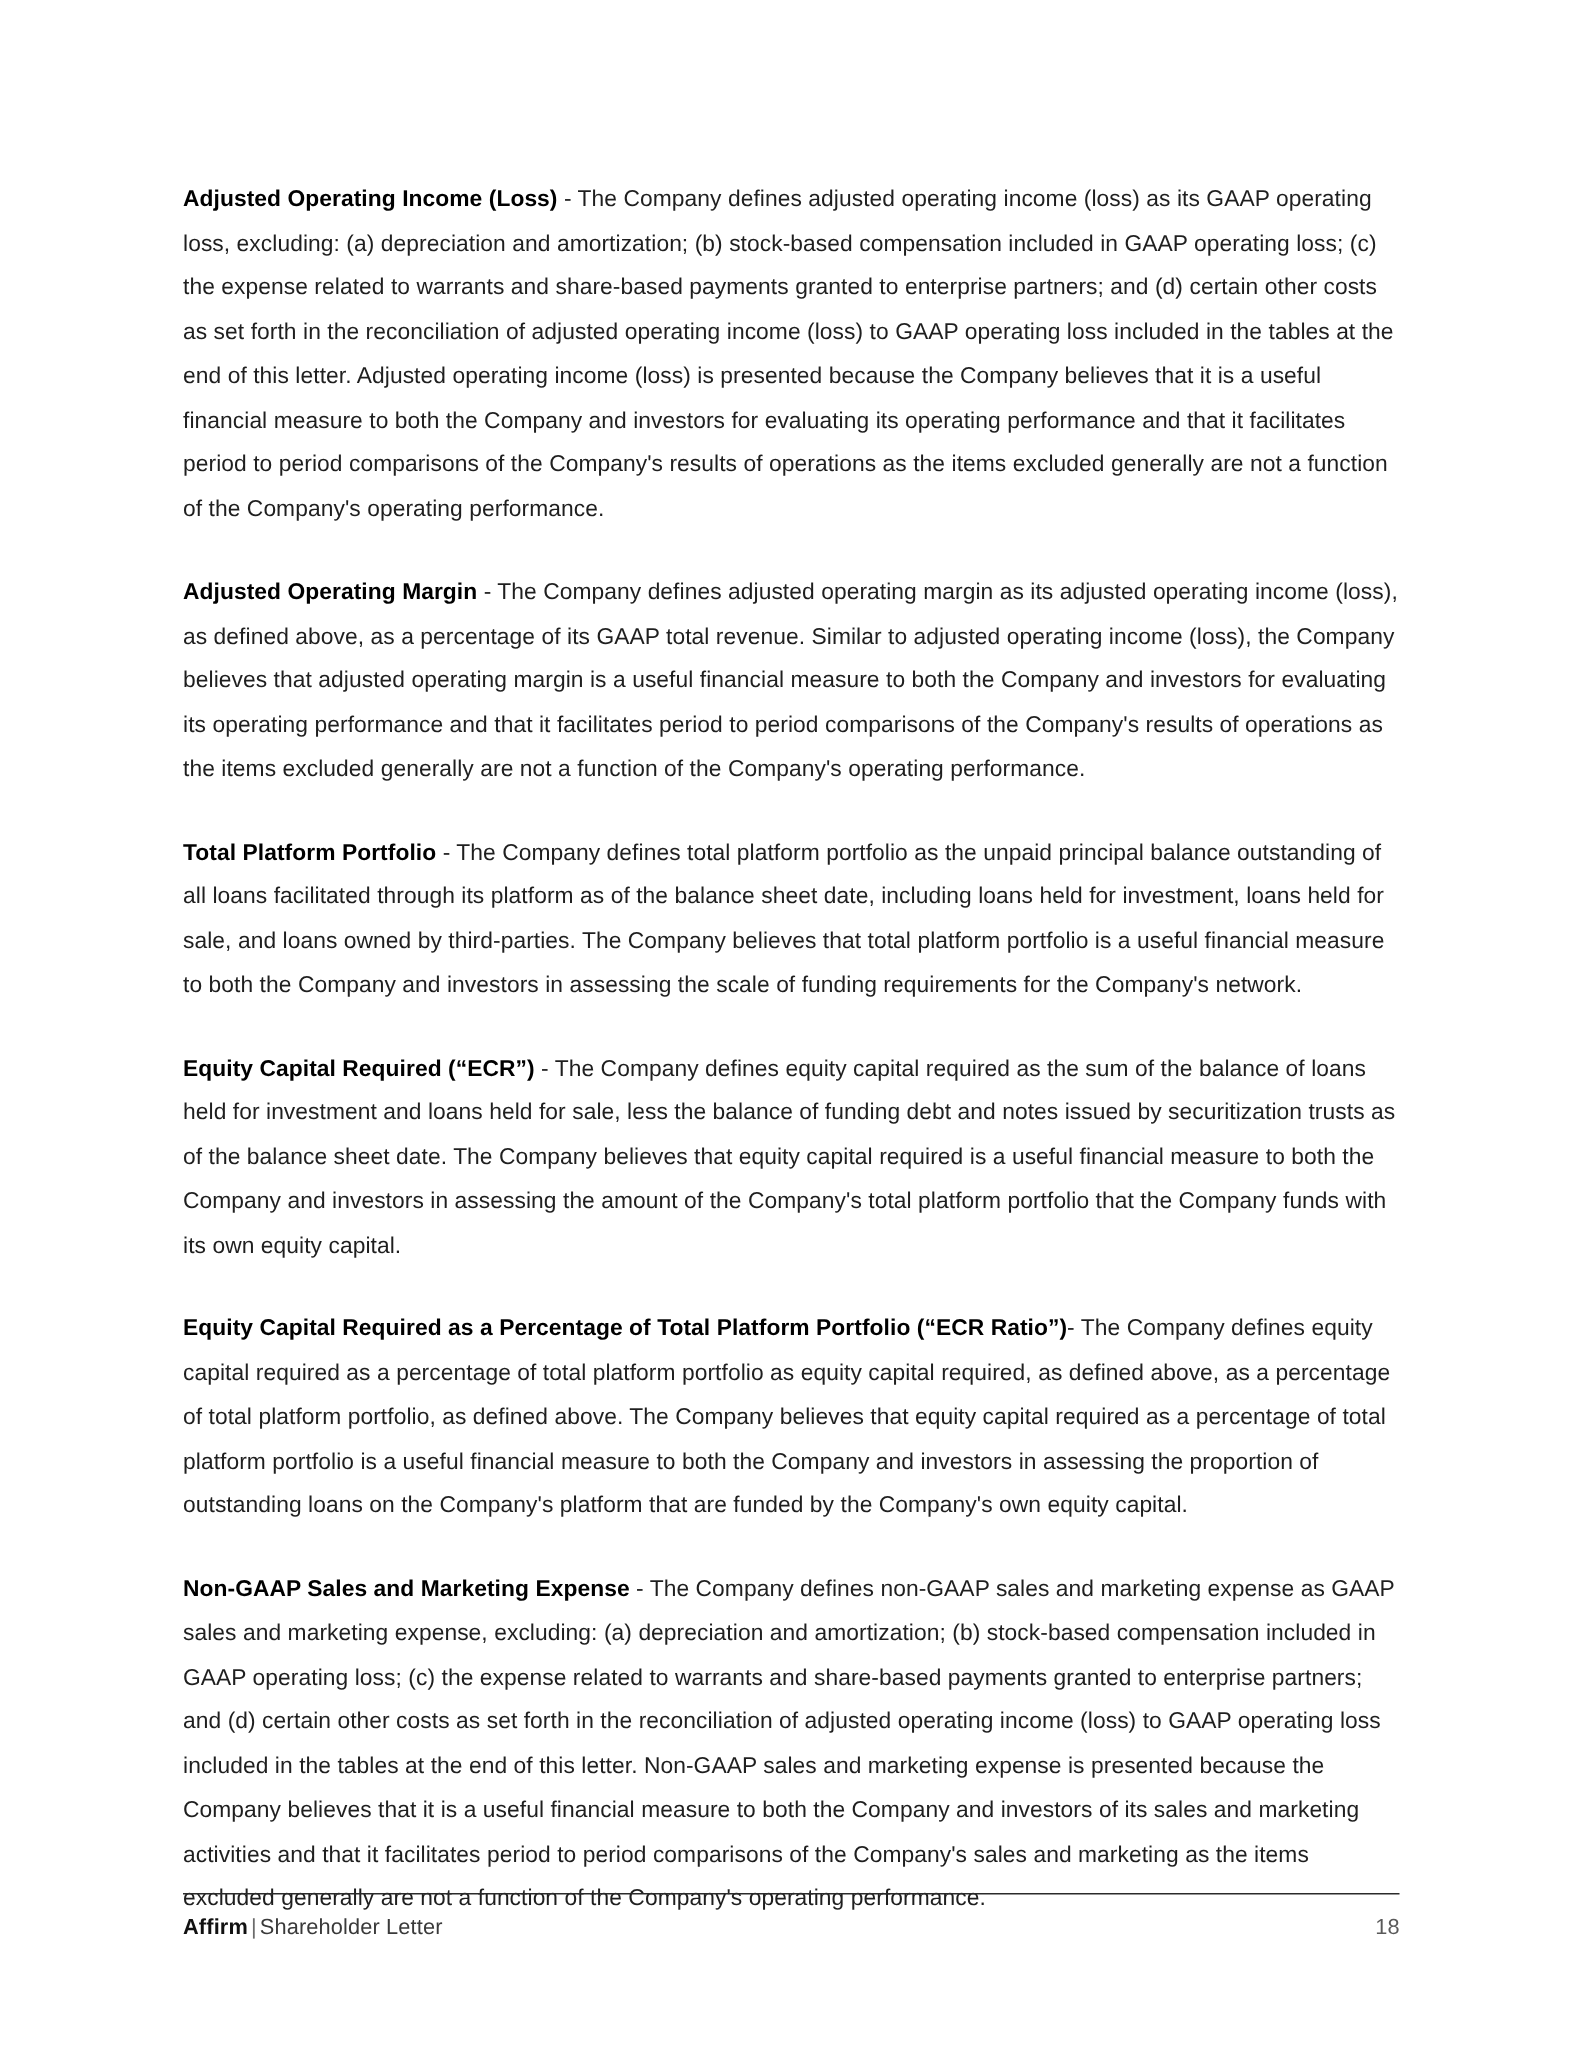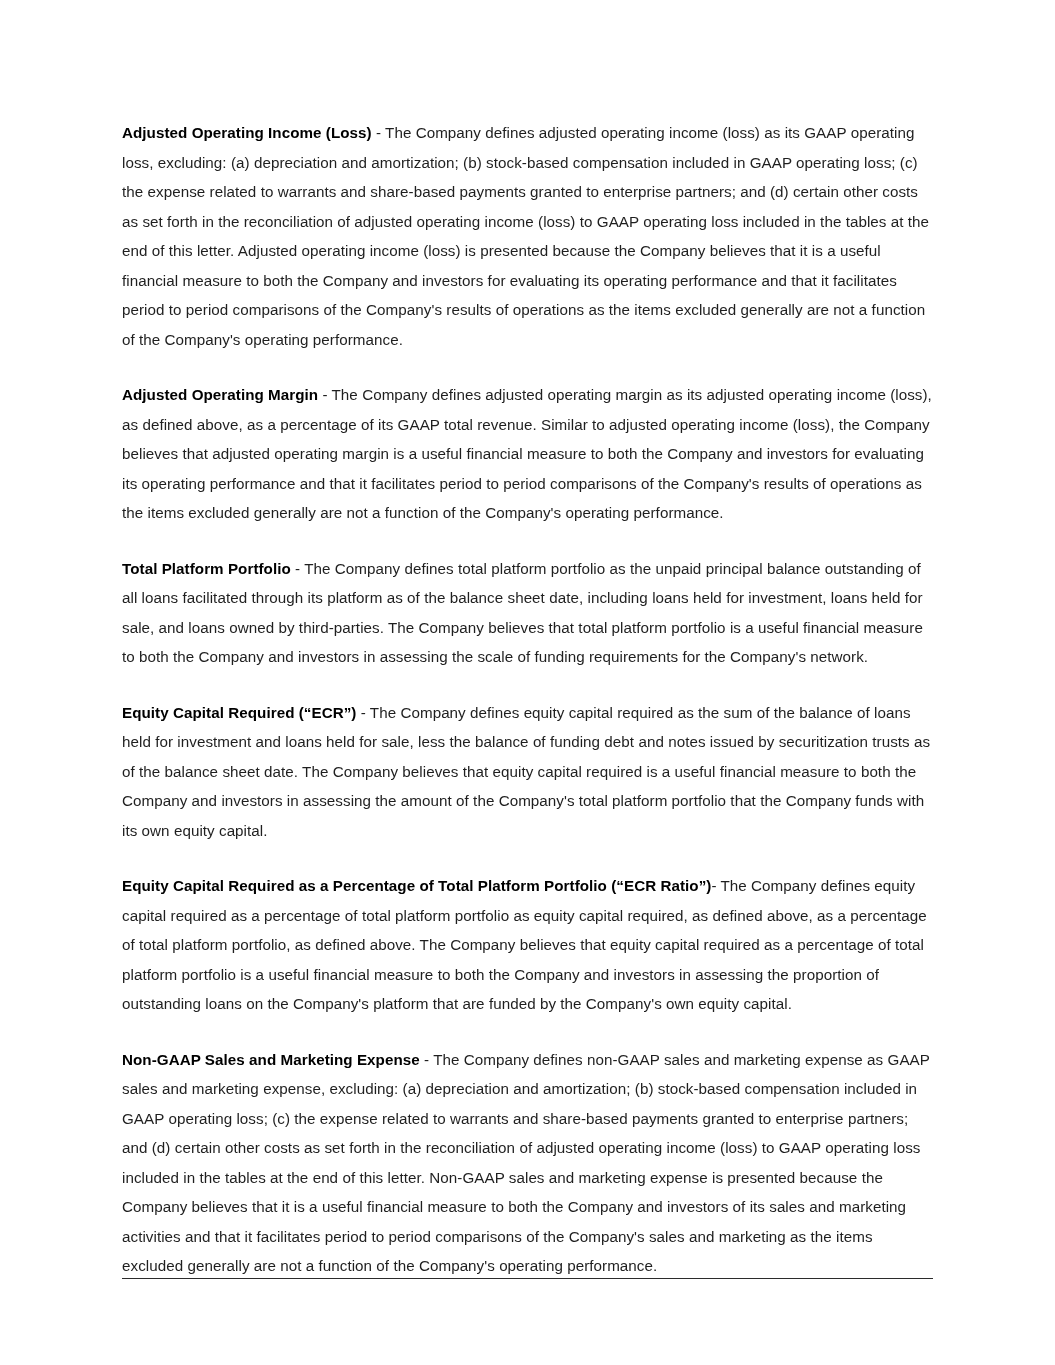--- a/index.html
+++ b/index.html
@@ -100,14 +100,20 @@
     </p>
 
     <p class="para">
       <span class="term">Non-GAAP Sales and Marketing Expense</span><span> - The Company defines non-GAAP sales and marketing expense as GAAP sales and marketing expense, excluding: (a) depreciation and amortization; (b) stock-based compensation included in GAAP operating loss; (c) the expense related to warrants and share-based payments granted to enterprise partners; and (d) certain other costs as set forth in the reconciliation of adjusted operating income (loss) to GAAP operating loss included in the tables at the end of this letter. Non-GAAP sales and marketing expense is presented because the Company believes that it is a useful financial measure to both the Company and investors of its sales and marketing activities and that it facilitates period to period comparisons of the Company's sales and marketing as the items excluded generally are not a function of the Company's operating performance.</span>
     </p>
 
   </div>
 
   <div class="footer">
     <div class="footer-rule"></div>
+    <div class="footer-row">
+      <div class="footer-left">
+        <span class="brand">Affirm</span><span class="sep">|</span><span>Shareholder Letter</span>
+      </div>
+      <div class="footer-right">18</div>
+    </div>
   </div>
 </div>
 
 </body></html>

